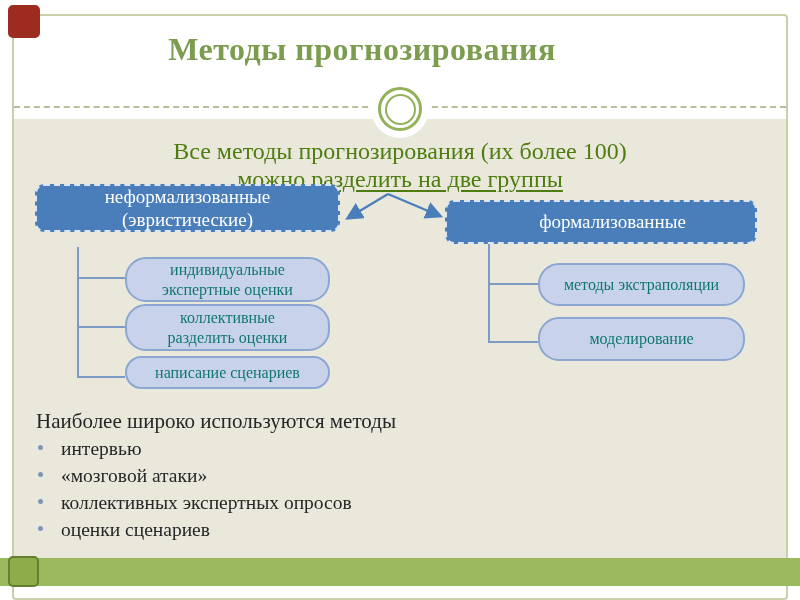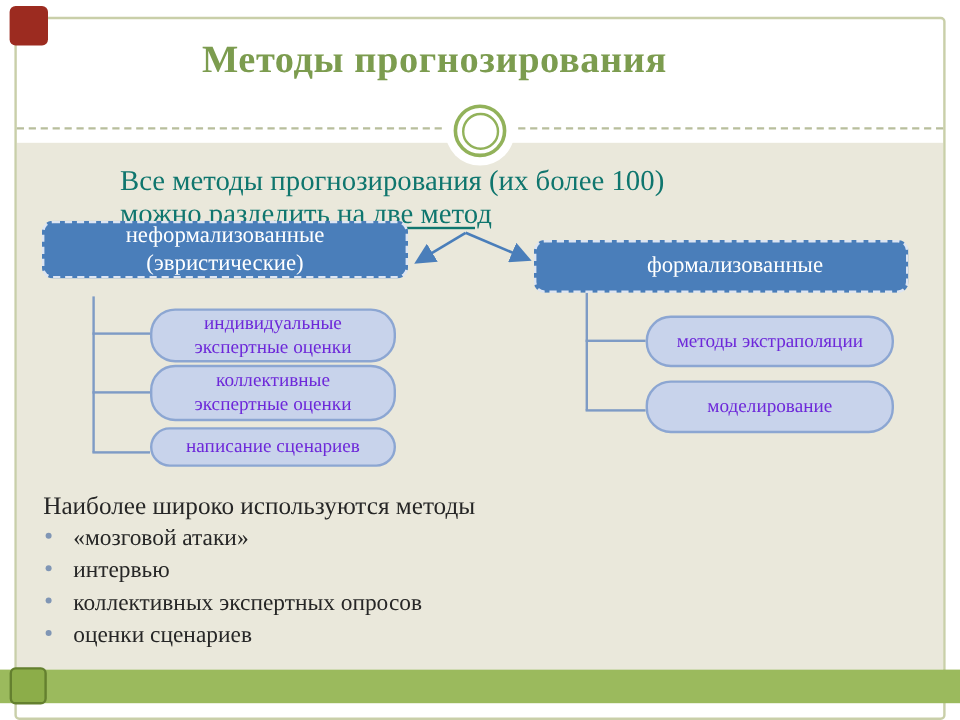--- a/index.html
+++ b/index.html
@@ -21,32 +21,32 @@
   
   .corner-red{position:absolute;left:8px;top:5px;width:32px;height:33px;background:#9C2B20;
               border-radius:5px;z-index:5;}
   .bottom-bar{position:absolute;left:0;top:558px;width:800px;height:28px;background:#9BBA5D;z-index:4;}
   .corner-green{position:absolute;left:8px;top:556px;width:31px;height:31px;background:#8CAD49;
                 box-sizing:border-box;border:2px solid #64802F;border-radius:5px;z-index:5;}
 
   
   .title{position:absolute;left:12px;top:31px;width:700px;text-align:center;z-index:3;
          font-size:32px;font-weight:bold;color:#7C9C4F;letter-spacing:.5px;}
-  .subtitle{position:absolute;left:100px;top:137px;width:600px;z-index:3;
-            font-size:24px;line-height:28px;color:#0f766e;}
+  .subtitle{position:absolute;left:100px;top:137px;width:600px;text-align:center;z-index:3;
+            font-size:24px;line-height:28px;color:#4d7c0f;}
   .subtitle .u{text-decoration:underline;text-decoration-thickness:1.5px;text-underline-offset:3px;}
 
   
   .cat-box{position:absolute;box-sizing:border-box;background:#4A7EBA;border:2px dashed #DDE5F2;
            border-radius:9px;color:#ffffff;font-size:19px;line-height:1.22;display:flex;
            align-items:center;justify-content:center;text-align:center;white-space:pre-line;z-index:3;}
   .box-left{left:35px;top:184px;width:305px;height:48px;}
   .box-right{left:445px;top:200px;width:312px;height:44px;padding-left:23px;}
   .bubble{position:absolute;box-sizing:border-box;background:#C8D3EB;border:2px solid #8CA6D2;
-          border-radius:21px;color:#6d28d9;font-size:16px;line-height:1.25;display:flex;
+          border-radius:21px;color:#0f766e;font-size:16px;line-height:1.25;display:flex;
           align-items:center;justify-content:center;text-align:center;white-space:pre-line;z-index:3;}
   .lb{left:125px;width:205px;}
   .rb{left:538px;width:207px;}
   .conn{position:absolute;background:#7E9BC5;z-index:2;}
   .arrows{position:absolute;left:330px;top:189px;z-index:3;}
 
   
   .footer-heading{position:absolute;left:36px;top:409px;font-size:21px;font-weight:normal;z-index:3;}
   .bullets{position:absolute;left:38px;top:438px;z-index:3;}
   .bullet-row{display:flex;align-items:baseline;height:27px;font-size:19.5px;}
@@ -67,21 +67,21 @@
       <div class="ring2"></div>
     </div>
   </div>
 
   <div class="corner-red"></div>
 
   <div class="title">Методы прогнозирования</div>
 
   <div class="subtitle">
     <div>Все методы прогнозирования (их более 100)</div>
-    <div class="u">можно разделить на две метод</div>
+    <div class="u">можно разделить на две группы</div>
   </div>
 
   <svg class="arrows" width="125" height="38" viewBox="0 0 125 38">
     <defs>
       <marker id="ah" markerWidth="9" markerHeight="8" refX="6.5" refY="4" orient="auto">
         <path d="M0,0 L8,4 L0,8 z" fill="#4A7EBA"></path>
       </marker>
     </defs>
     <line x1="58" y1="5" x2="18" y2="29" stroke="#4A7EBA" stroke-width="2.2" marker-end="url(#ah)"></line>
     <line x1="58" y1="5" x2="110" y2="27" stroke="#4A7EBA" stroke-width="2.2" marker-end="url(#ah)"></line>
@@ -91,42 +91,42 @@
 (эвристические)</div>
 
   <div class="conn" style="left:77px;top:247px;width:1.5px;height:130px;"></div>
   <div class="conn" style="left:77px;top:277px;width:48px;height:1.5px;"></div>
   <div class="conn" style="left:77px;top:326px;width:48px;height:1.5px;"></div>
   <div class="conn" style="left:77px;top:376px;width:48px;height:1.5px;"></div>
 
   <div class="bubble lb" style="top:257px;height:45px;">индивидуальные
 экспертные оценки</div>
   <div class="bubble lb" style="top:304px;height:47px;">коллективные
-экспертные оценки</div>
+разделить оценки</div>
   <div class="bubble lb" style="top:356px;height:33px;">написание сценариев</div>
 
   <div class="cat-box box-right">формализованные</div>
 
   <div class="conn" style="left:488px;top:244px;width:1.5px;height:98px;"></div>
   <div class="conn" style="left:488px;top:283px;width:50px;height:1.5px;"></div>
   <div class="conn" style="left:488px;top:341px;width:50px;height:1.5px;"></div>
 
   <div class="bubble rb" style="top:263px;height:43px;">методы экстраполяции</div>
   <div class="bubble rb" style="top:317px;height:44px;">моделирование</div>
 
   <div class="footer-heading">Наиболее широко используются методы</div>
 
   <div class="bullets">
     <div class="bullet-row">
       <span class="dot"></span>
-      <span>«мозговой атаки»</span>
+      <span>интервью</span>
     </div>
     <div class="bullet-row">
       <span class="dot"></span>
-      <span>интервью</span>
+      <span>«мозговой атаки»</span>
     </div>
     <div class="bullet-row">
       <span class="dot"></span>
       <span>коллективных экспертных опросов</span>
     </div>
     <div class="bullet-row">
       <span class="dot"></span>
       <span>оценки сценариев</span>
     </div>
   </div>

